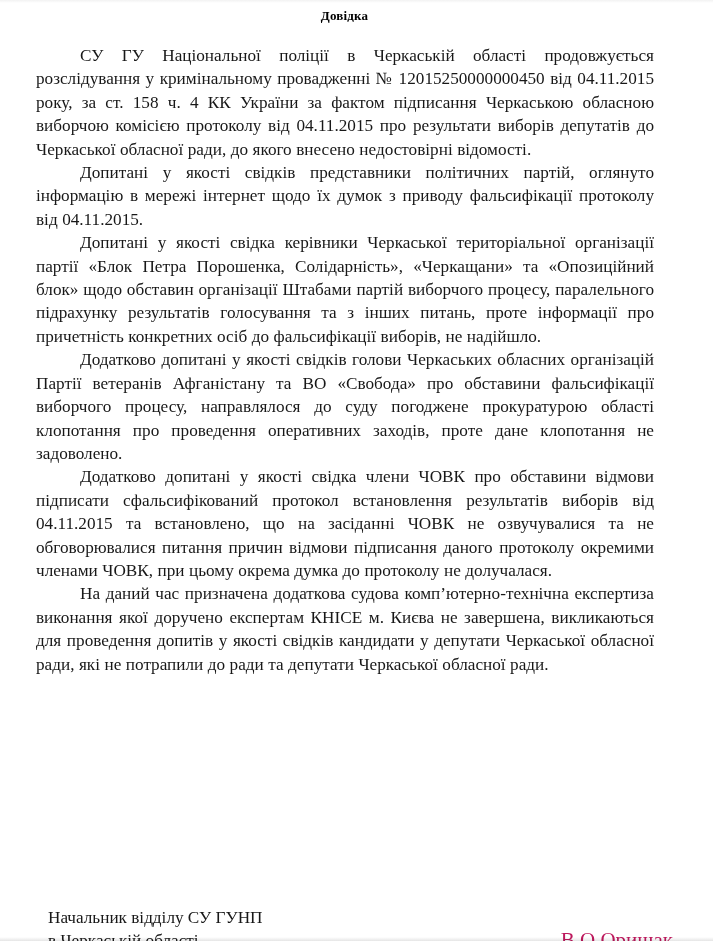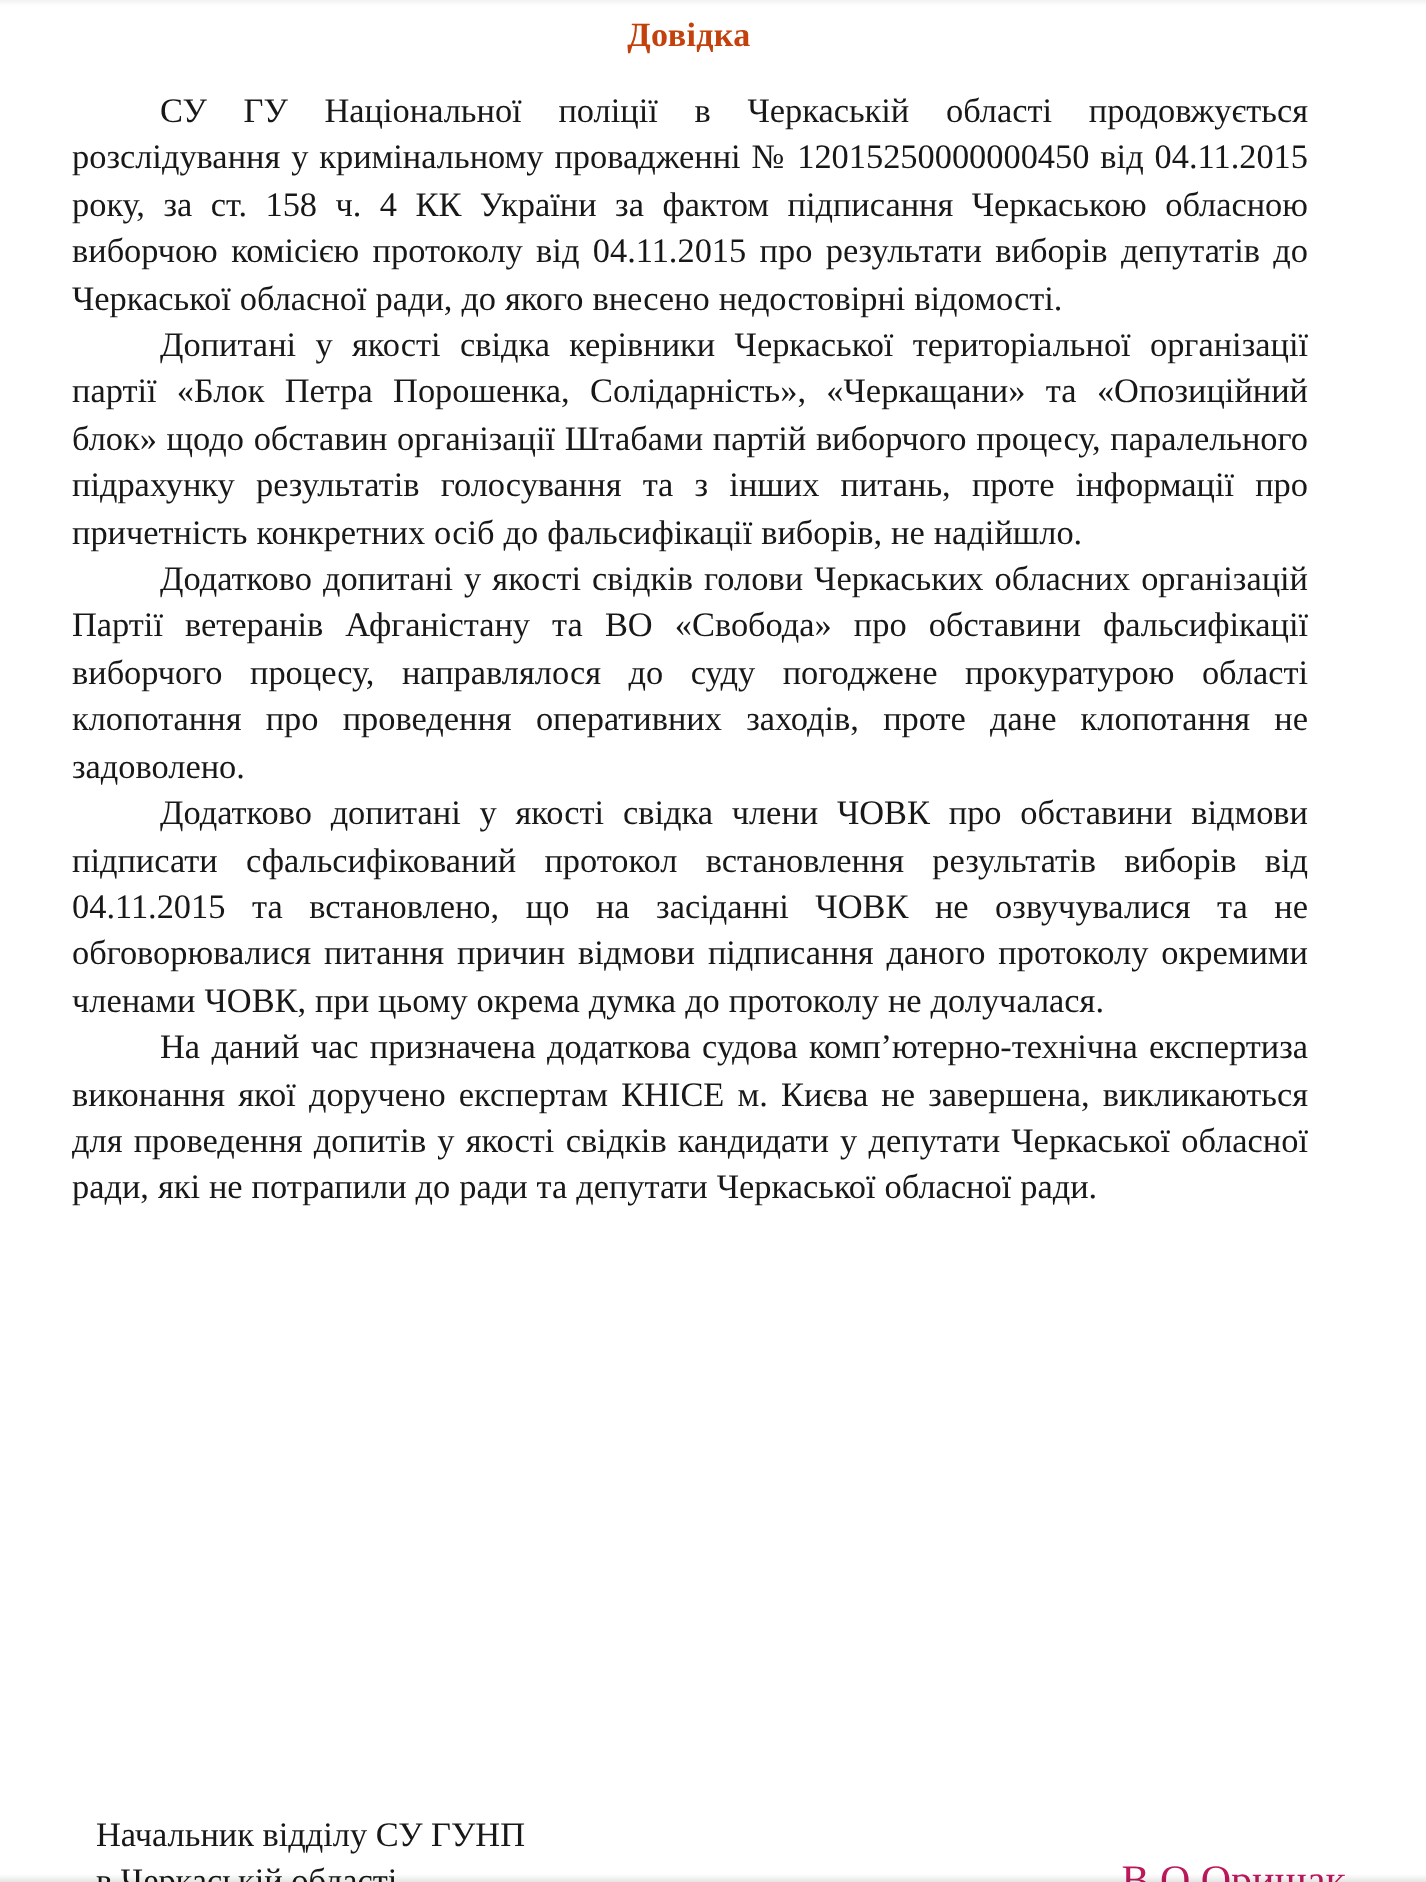--- a/index.html
+++ b/index.html
@@ -19,27 +19,27 @@
   .page {
     position: relative;
     width: 713px;
     height: 941px;
     box-sizing: border-box;
     padding: 0;
     background: #ffffff;
   }
   .doc-title {
     text-align: center;
-    font-size: 17px;
+    font-size: 13px;
     font-weight: bold;
     letter-spacing: 0.2px;
     margin: 0;
     padding-top: 8px;
     padding-right: 24px;
-    color: #c2410c;
+    color: #000000;
   }
   .body-block {
     position: absolute;
     left: 36px;
     top: 44px;
     width: 618px;
   }
   p.para {
     margin: 0 0 0 0;
     text-align: justify;
@@ -102,20 +102,21 @@
 <body>
 
 <div class="page">
 
   <div class="scan-edge-top"></div>
 
   <h1 class="doc-title">Довідка</h1>
 
   <div class="body-block">
     <p class="para">СУ ГУ Національної поліції  в Черкаській області продовжується розслідування у кримінальному провадженні № 12015250000000450  від 04.11.2015 року, за ст. 158 ч. 4 КК України за фактом підписання Черкаською обласною виборчою комісією протоколу від 04.11.2015 про результати виборів депутатів до Черкаської обласної ради, до якого внесено недостовірні відомості.</p>
+    <p class="para">Допитані у якості свідків представники політичних партій, оглянуто інформацію в мережі інтернет  щодо їх думок з приводу фальсифікації протоколу від 04.11.2015.</p>
     <p class="para">Допитані у якості свідка керівники Черкаської територіальної організації партії «Блок Петра Порошенка, Солідарність», «Черкащани» та «Опозиційний блок» щодо обставин організації Штабами партій виборчого процесу, паралельного підрахунку результатів голосування та з інших питань, проте інформації про причетність конкретних осіб до фальсифікації виборів, не надійшло.</p>
     <p class="para">Додатково допитані у якості свідків голови Черкаських обласних організацій Партії ветеранів Афганістану та ВО «Свобода» про обставини фальсифікації виборчого процесу, направлялося до суду погоджене прокуратурою області клопотання про проведення оперативних заходів, проте дане клопотання не задоволено.</p>
     <p class="para">Додатково допитані у якості свідка члени ЧОВК про обставини відмови підписати сфальсифікований протокол встановлення результатів виборів від 04.11.2015 та встановлено, що на засіданні ЧОВК  не озвучувалися та не обговорювалися питання причин відмови підписання даного протоколу окремими членами ЧОВК, при цьому окрема думка до протоколу не долучалася.</p>
     <p class="para last-of-group">На даний час призначена додаткова судова комп’ютерно-технічна експертиза виконання якої доручено експертам КНІСЕ м. Києва не завершена, викликаються для проведення допитів у якості свідків кандидати у депутати Черкаської обласної ради, які не потрапили до ради та депутати Черкаської обласної ради.</p>
   </div>
 
   <div class="signature-block">
 
     <div class="sig-role">Начальник відділу СУ ГУНП
 в Черкаській області</div>

